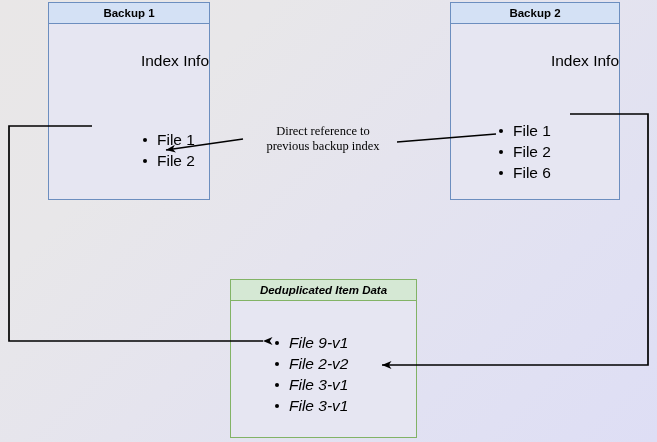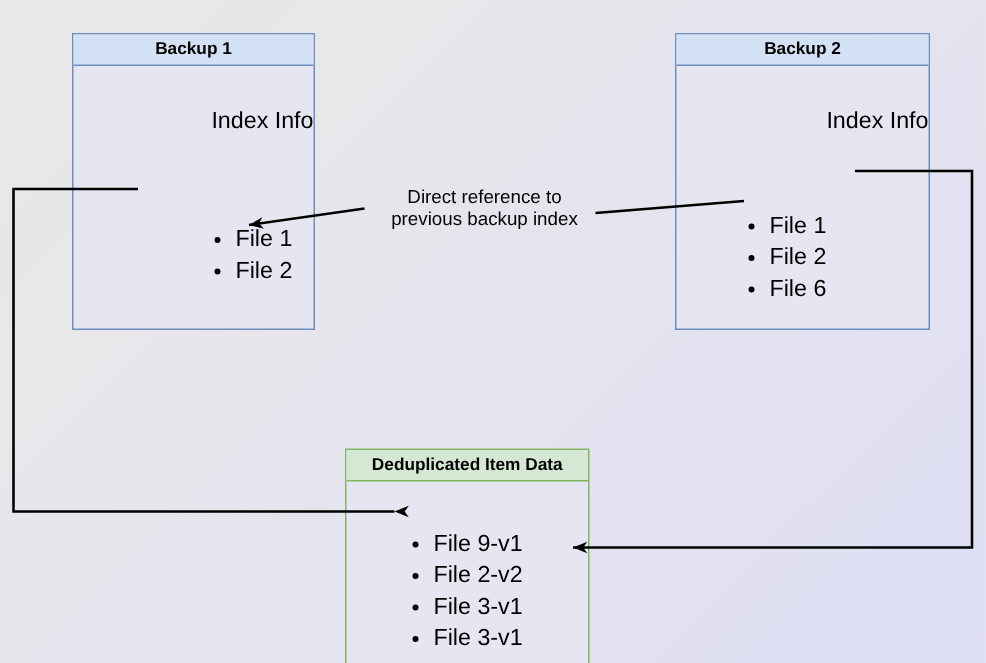--- a/index.html
+++ b/index.html
@@ -26,21 +26,20 @@
         #dedef5 100%);
     overflow: hidden;
   }
 
   
   .box {
     position: absolute;
     box-sizing: border-box;
     border: 1px solid #6c8ebf;
     background: #e6e6f2;
-    margin-top: 20px;
   }
   .box.green {
     border-color: #82b366;
   }
   .box .hdr {
     box-sizing: border-box;
     height: 21px;
     line-height: 20px;
     text-align: center;
     font-size: 11.5px;
@@ -133,33 +132,33 @@
     <div class="body">
       <div class="index-title">Index Info</div>
       <ul class="filelist" style="left:46px; top:96px;">
         <li>File 1</li>
         <li>File 2</li>
         <li>File 6</li>
       </ul>
     </div>
   </div>
 
-  <div class="box green" style="left:230px; top:279px; width:163px; height:159px;">
+  <div class="box green" style="left:230px; top:279px; width:187px; height:159px;font-style:italic;">
     <div class="hdr">Deduplicated Item Data</div>
     <div class="body">
       <ul class="filelist" style="left:42px; top:31px;">
         <li>File 9-v1</li>
         <li>File 2-v2</li>
         <li>File 3-v1</li>
         <li>File 3-v1</li>
       </ul>
     </div>
   </div>
 
-  <div class="center-label" style="left:243px; top:124px; width:160px;">
+  <div class="center-label" style="left:243px; top:124px; width:160px;font-family:Liberation Serif, serif;">
     <div>Direct reference to</div>
     <div>previous backup index</div>
   </div>
 
   <svg id="wires" viewBox="0 0 657 442">
     <defs>
       <marker id="arrowL" markerWidth="11" markerHeight="9" refX="10" refY="4.5" orient="auto" markerUnits="userSpaceOnUse">
         <path d="M10,4.5 L0.5,0.6 L3.2,4.5 L0.5,8.4 Z" fill="#000"></path>
       </marker>
       <marker id="arrowR" markerWidth="11" markerHeight="9" refX="1" refY="4.5" orient="auto" markerUnits="userSpaceOnUse">

